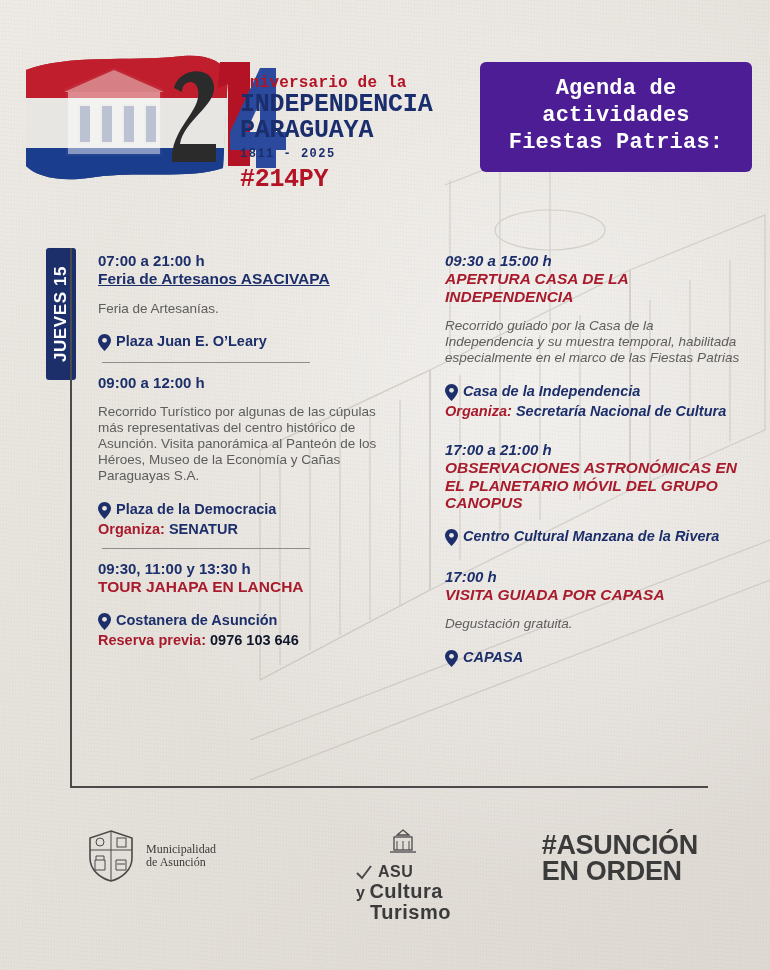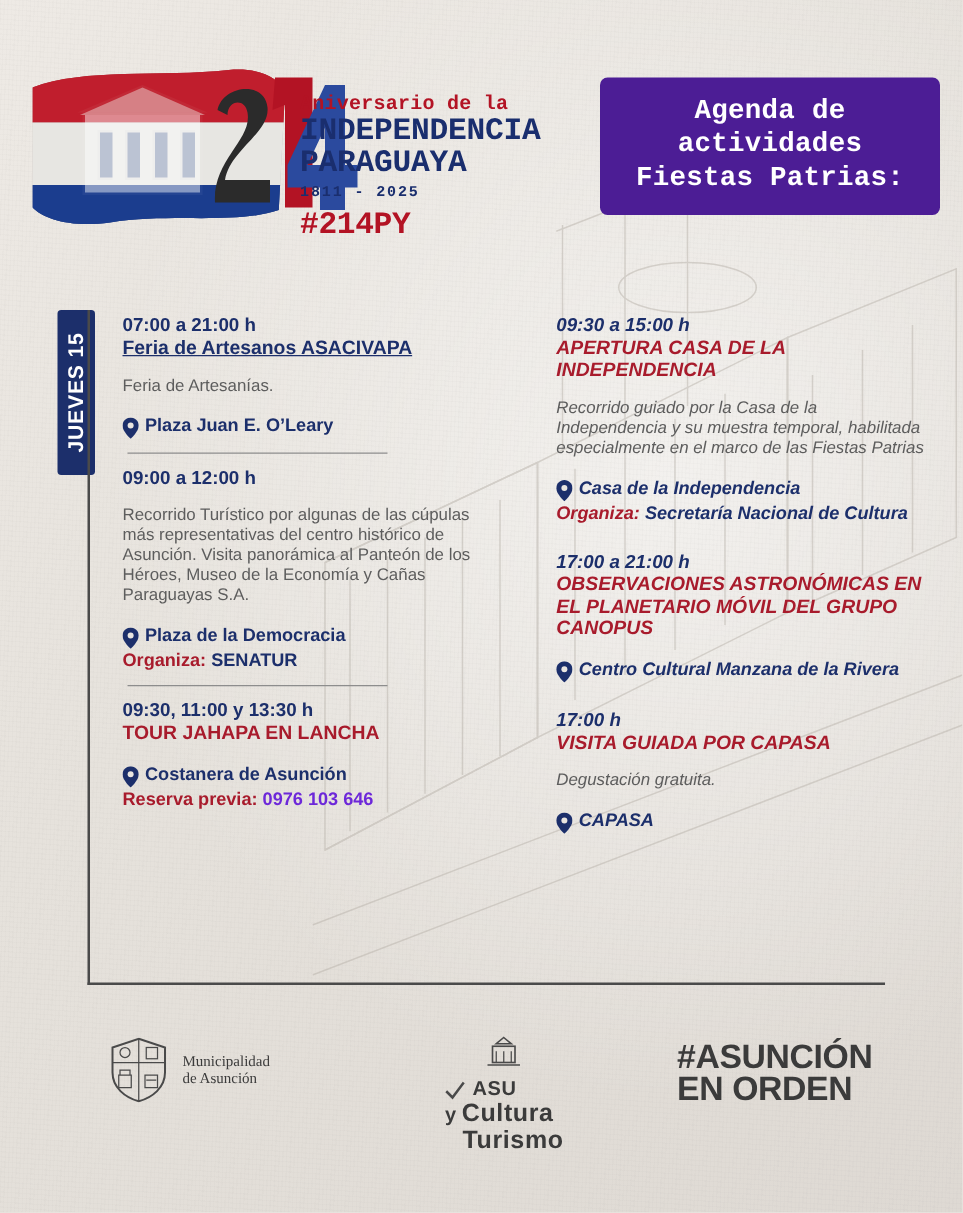--- a/index.html
+++ b/index.html
@@ -115,21 +115,21 @@
   }
   .place .txt {
     color: #1c2f6b; font-size: 14.5px; font-weight: 700; line-height: 1.16;
   }
   .pin { flex: 0 0 auto; margin-top: 1px; }
   .org {
     color: #a81b2c; font-size: 14.5px; font-weight: 800; margin-top: 2px; line-height: 1.16;
   }
   .org .val { color: #1c2f6b; }
   .reserva { color: #a81b2c; font-size: 14.5px; font-weight: 800; margin-top: 2px; }
-  .reserva .val { color: #6d28d9; }
+  .reserva .val { color: #0f172a; }
   .sep {
     width: 208px; height: 1px; background: #8d8d8d; margin: 11px 0 11px 4px;
   }
   .gap-lg { height: 16px; }
 
   
   .footer { position: absolute; left: 0; right: 0; bottom: 34px; height: 110px; }
   .muni { position: absolute; left: 88px; top: 4px; display: flex; align-items: center; gap: 12px; }
   .muni-text { color: #3b3b3b; font-size: 12px; line-height: 1.12; font-family: "Liberation Serif", serif; }
   .asu { position: absolute; left: 356px; top: 2px; color: #3b3b3b; }

